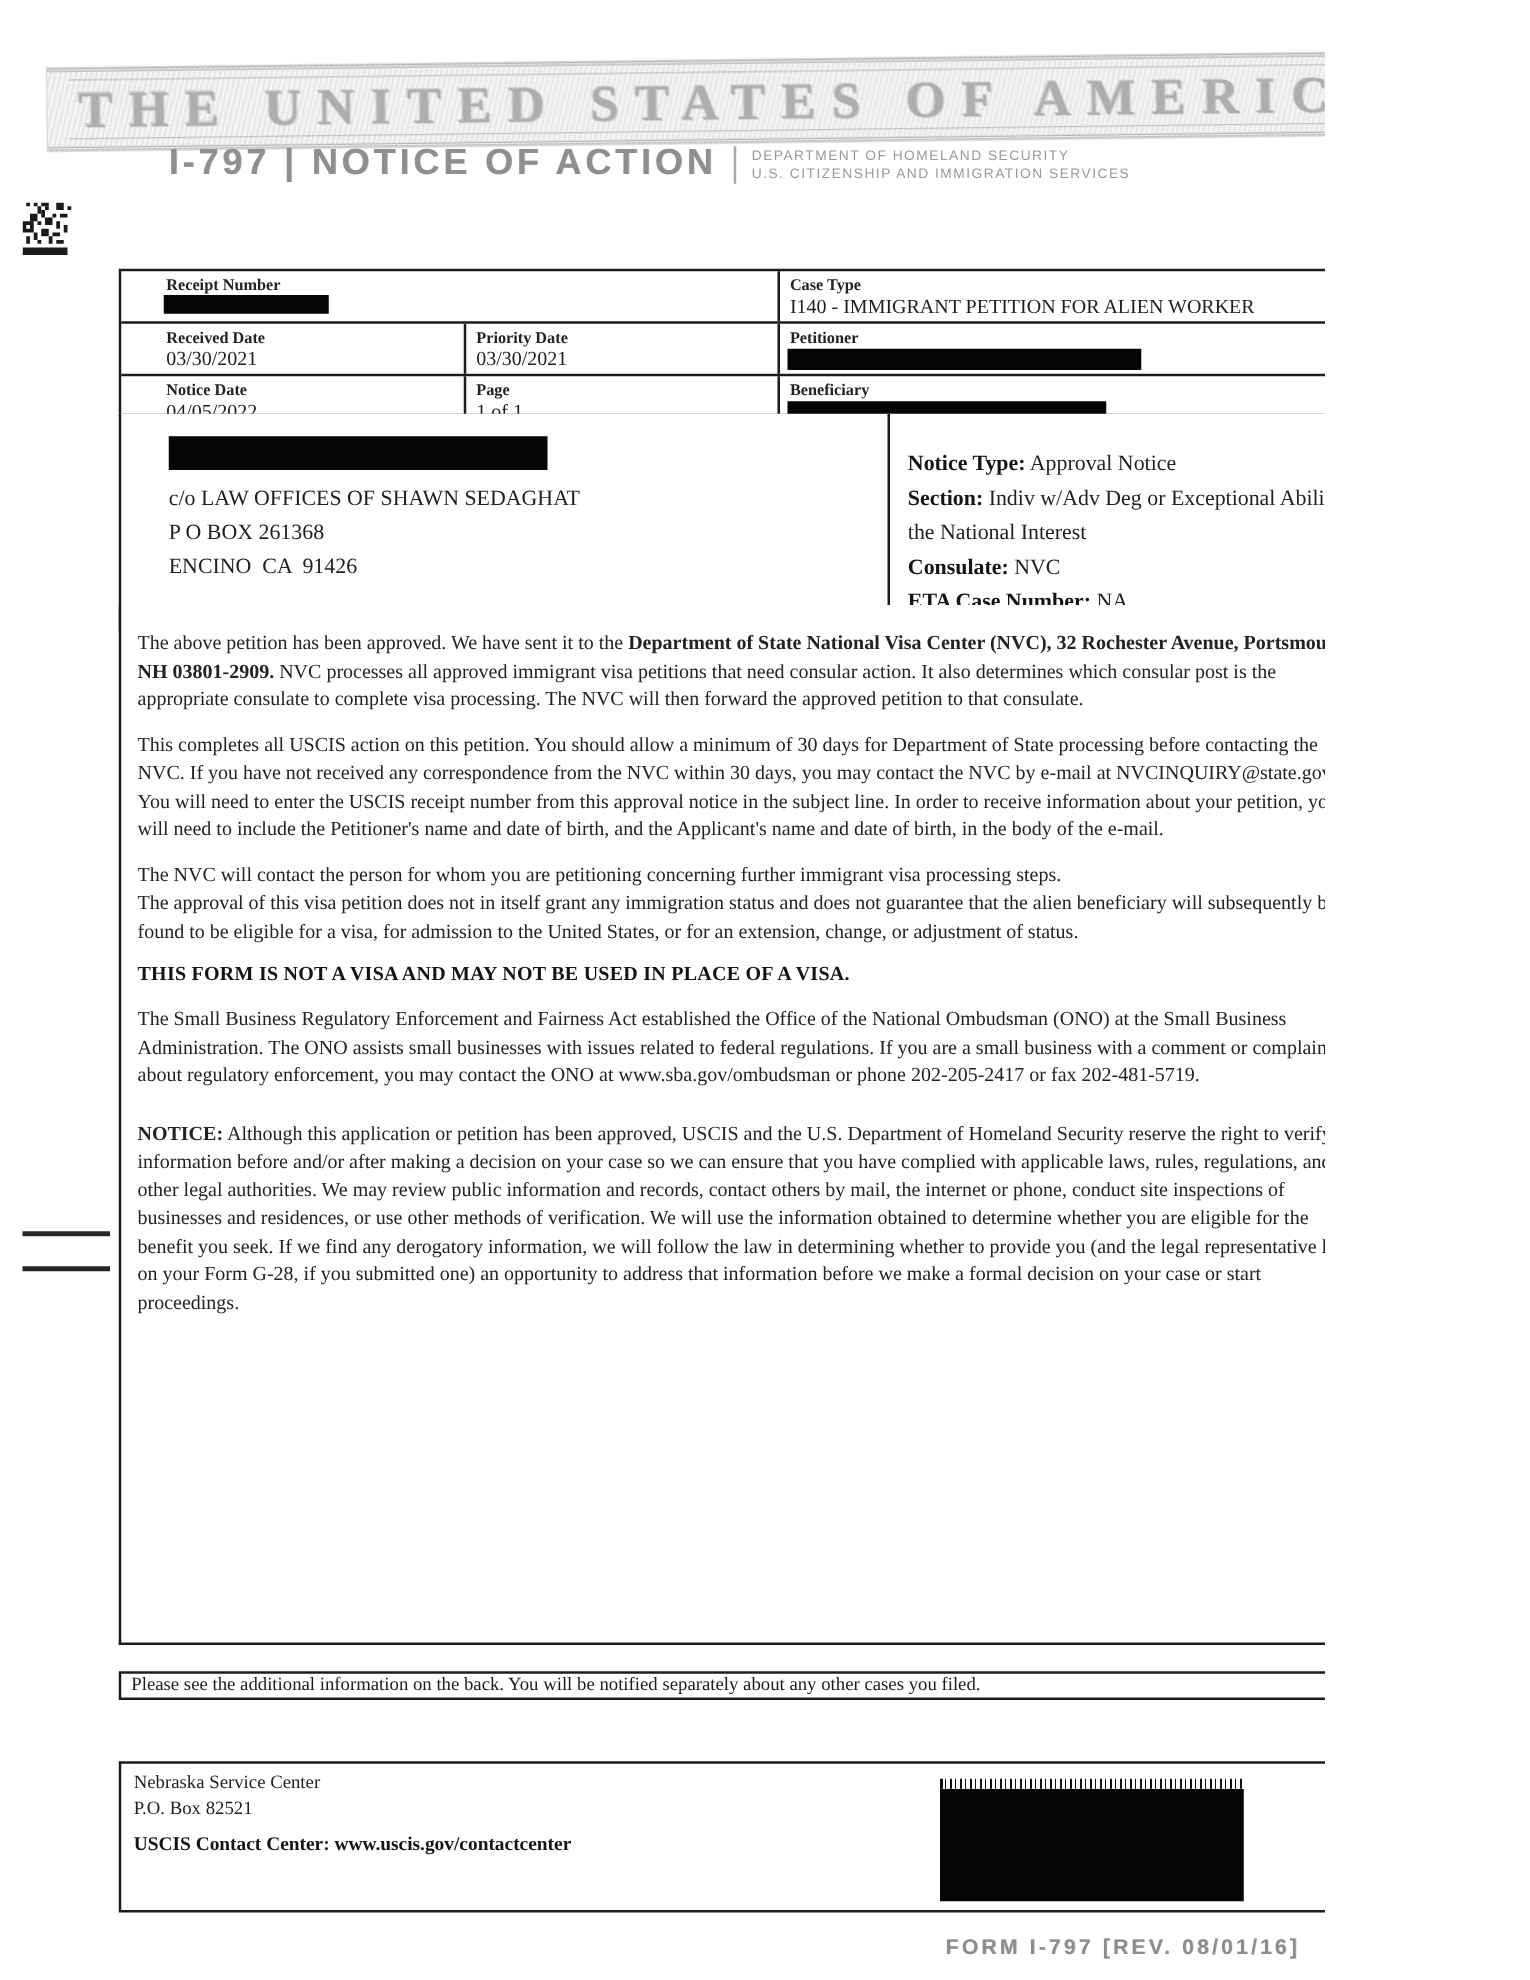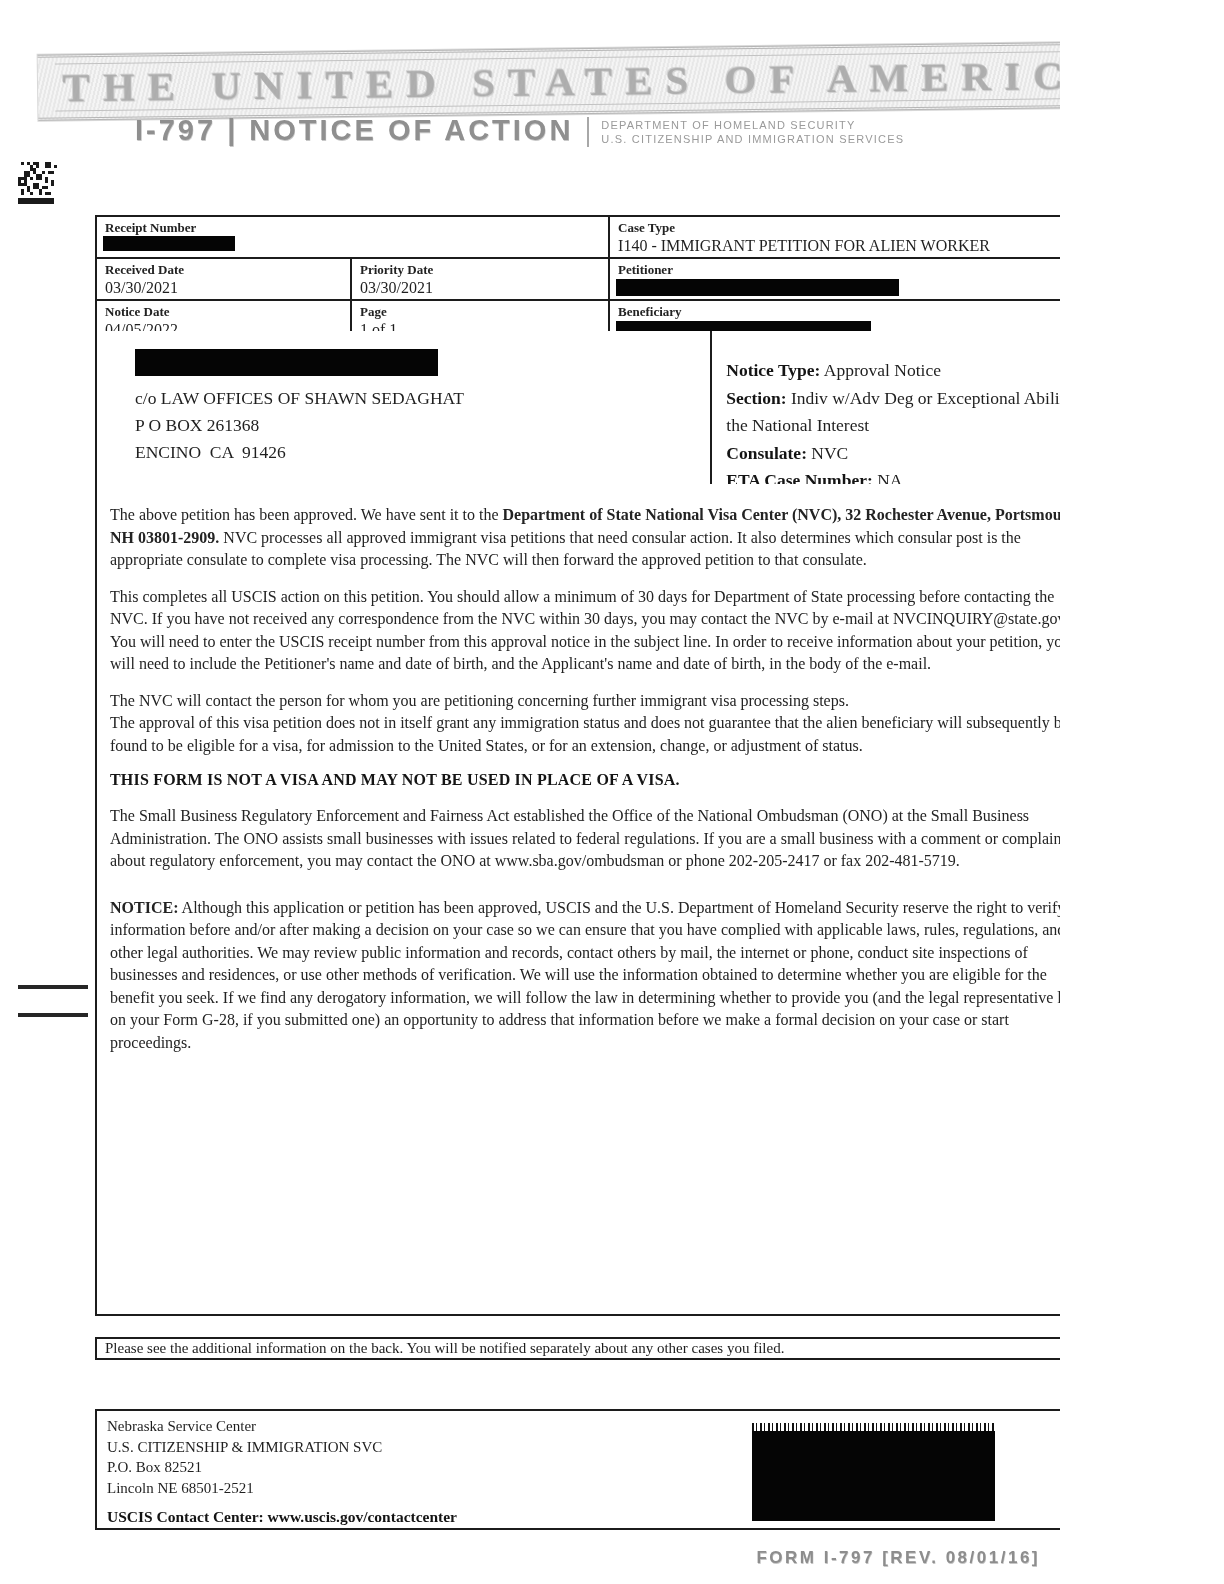--- a/index.html
+++ b/index.html
@@ -75,21 +75,21 @@
   }
 
   
   .datamatrix { position: absolute; left: 18px; top: 162px; width: 42px; height: 42px; }
 
   
   .bx { position: absolute; left: 95px; width: 1016px; border: 2px solid #1c1c1c; background:#fff; }
 
   
   .case-table { top: 215px; height: 118px; display: flex; flex-direction: column; }
-  .ct-row { display: flex; flex: 1; border-bottom: 2px solid #1c1c1c; }
+  .ct-row { display: flex; flex: 1; border-bottom: 2px solid #1c1c1c; padding-left: 28px; }
   .ct-row:last-child { border-bottom: none; }
   .ct-cell { padding: 3px 8px 2px 8px; position: relative; }
   .ct-cell + .ct-cell { border-left: 2px solid #1c1c1c; }
   .ct-label { font-weight: bold; font-size: 13px; color: #222; }
   .ct-value { font-size: 16px; color: #1f1f1f; margin-top: 1px; }
   .w-half1 { width: 50.5%; } .w-half2 { width: 49.5%; }
   .w-q1 { width: 25%; } .w-q2 { width: 25.5%; } .w-q3 { width: 49.5%; }
 
   .redact { background: #050505; }
   .redact-receipt { position:absolute; left: 6px; top: 19px; width: 132px; height: 15px; }
@@ -258,23 +258,21 @@
     <div class="body-heading">THIS FORM IS NOT A VISA AND MAY NOT BE USED IN PLACE OF A VISA.</div>
     <p>The Small Business Regulatory Enforcement and Fairness Act established the Office of the National Ombudsman (ONO) at the Small Business Administration. The ONO assists small businesses with issues related to federal regulations. If you are a small business with a comment or complaint about regulatory enforcement, you may contact the ONO at www.sba.gov/ombudsman or phone 202-205-2417 or fax 202-481-5719.</p>
     <p class="pre-notice"><b>NOTICE:</b><span> Although this application or petition has been approved, USCIS and the U.S. Department of Homeland Security reserve the right to verify this information before and/or after making a decision on your case so we can ensure that you have complied with applicable laws, rules, regulations, and other legal authorities. We may review public information and records, contact others by mail, the internet or phone, conduct site inspections of businesses and residences, or use other methods of verification. We will use the information obtained to determine whether you are eligible for the benefit you seek. If we find any derogatory information, we will follow the law in determining whether to provide you (and the legal representative listed on your Form G-28, if you submitted one) an opportunity to address that information before we make a formal decision on your case or start proceedings.</span></p>
   </div>
 
   <div class="bx note-row">Please see the additional information on the back. You will be notified separately about any other cases you filed.</div>
 
 
   <div class="bx footer-box">
     <div class="f-line">Nebraska Service Center</div>
-    <div class="f-line">U.S. CITIZENSHIP &amp; IMMIGRATION SVC</div>
     <div class="f-line">P.O. Box 82521</div>
-    <div class="f-line">Lincoln NE 68501-2521</div>
     <div class="f-line f-contact">USCIS Contact Center: www.uscis.gov/contactcenter</div>
     <div class="barcode-redact">
       <div class="barcode-fringe"></div>
     </div>
   </div>
 
   <div class="form-rev">FORM I-797 [REV. 08/01/16]</div>
 
   <div class="reg-mark reg-1"></div>
   <div class="reg-mark reg-2"></div>

